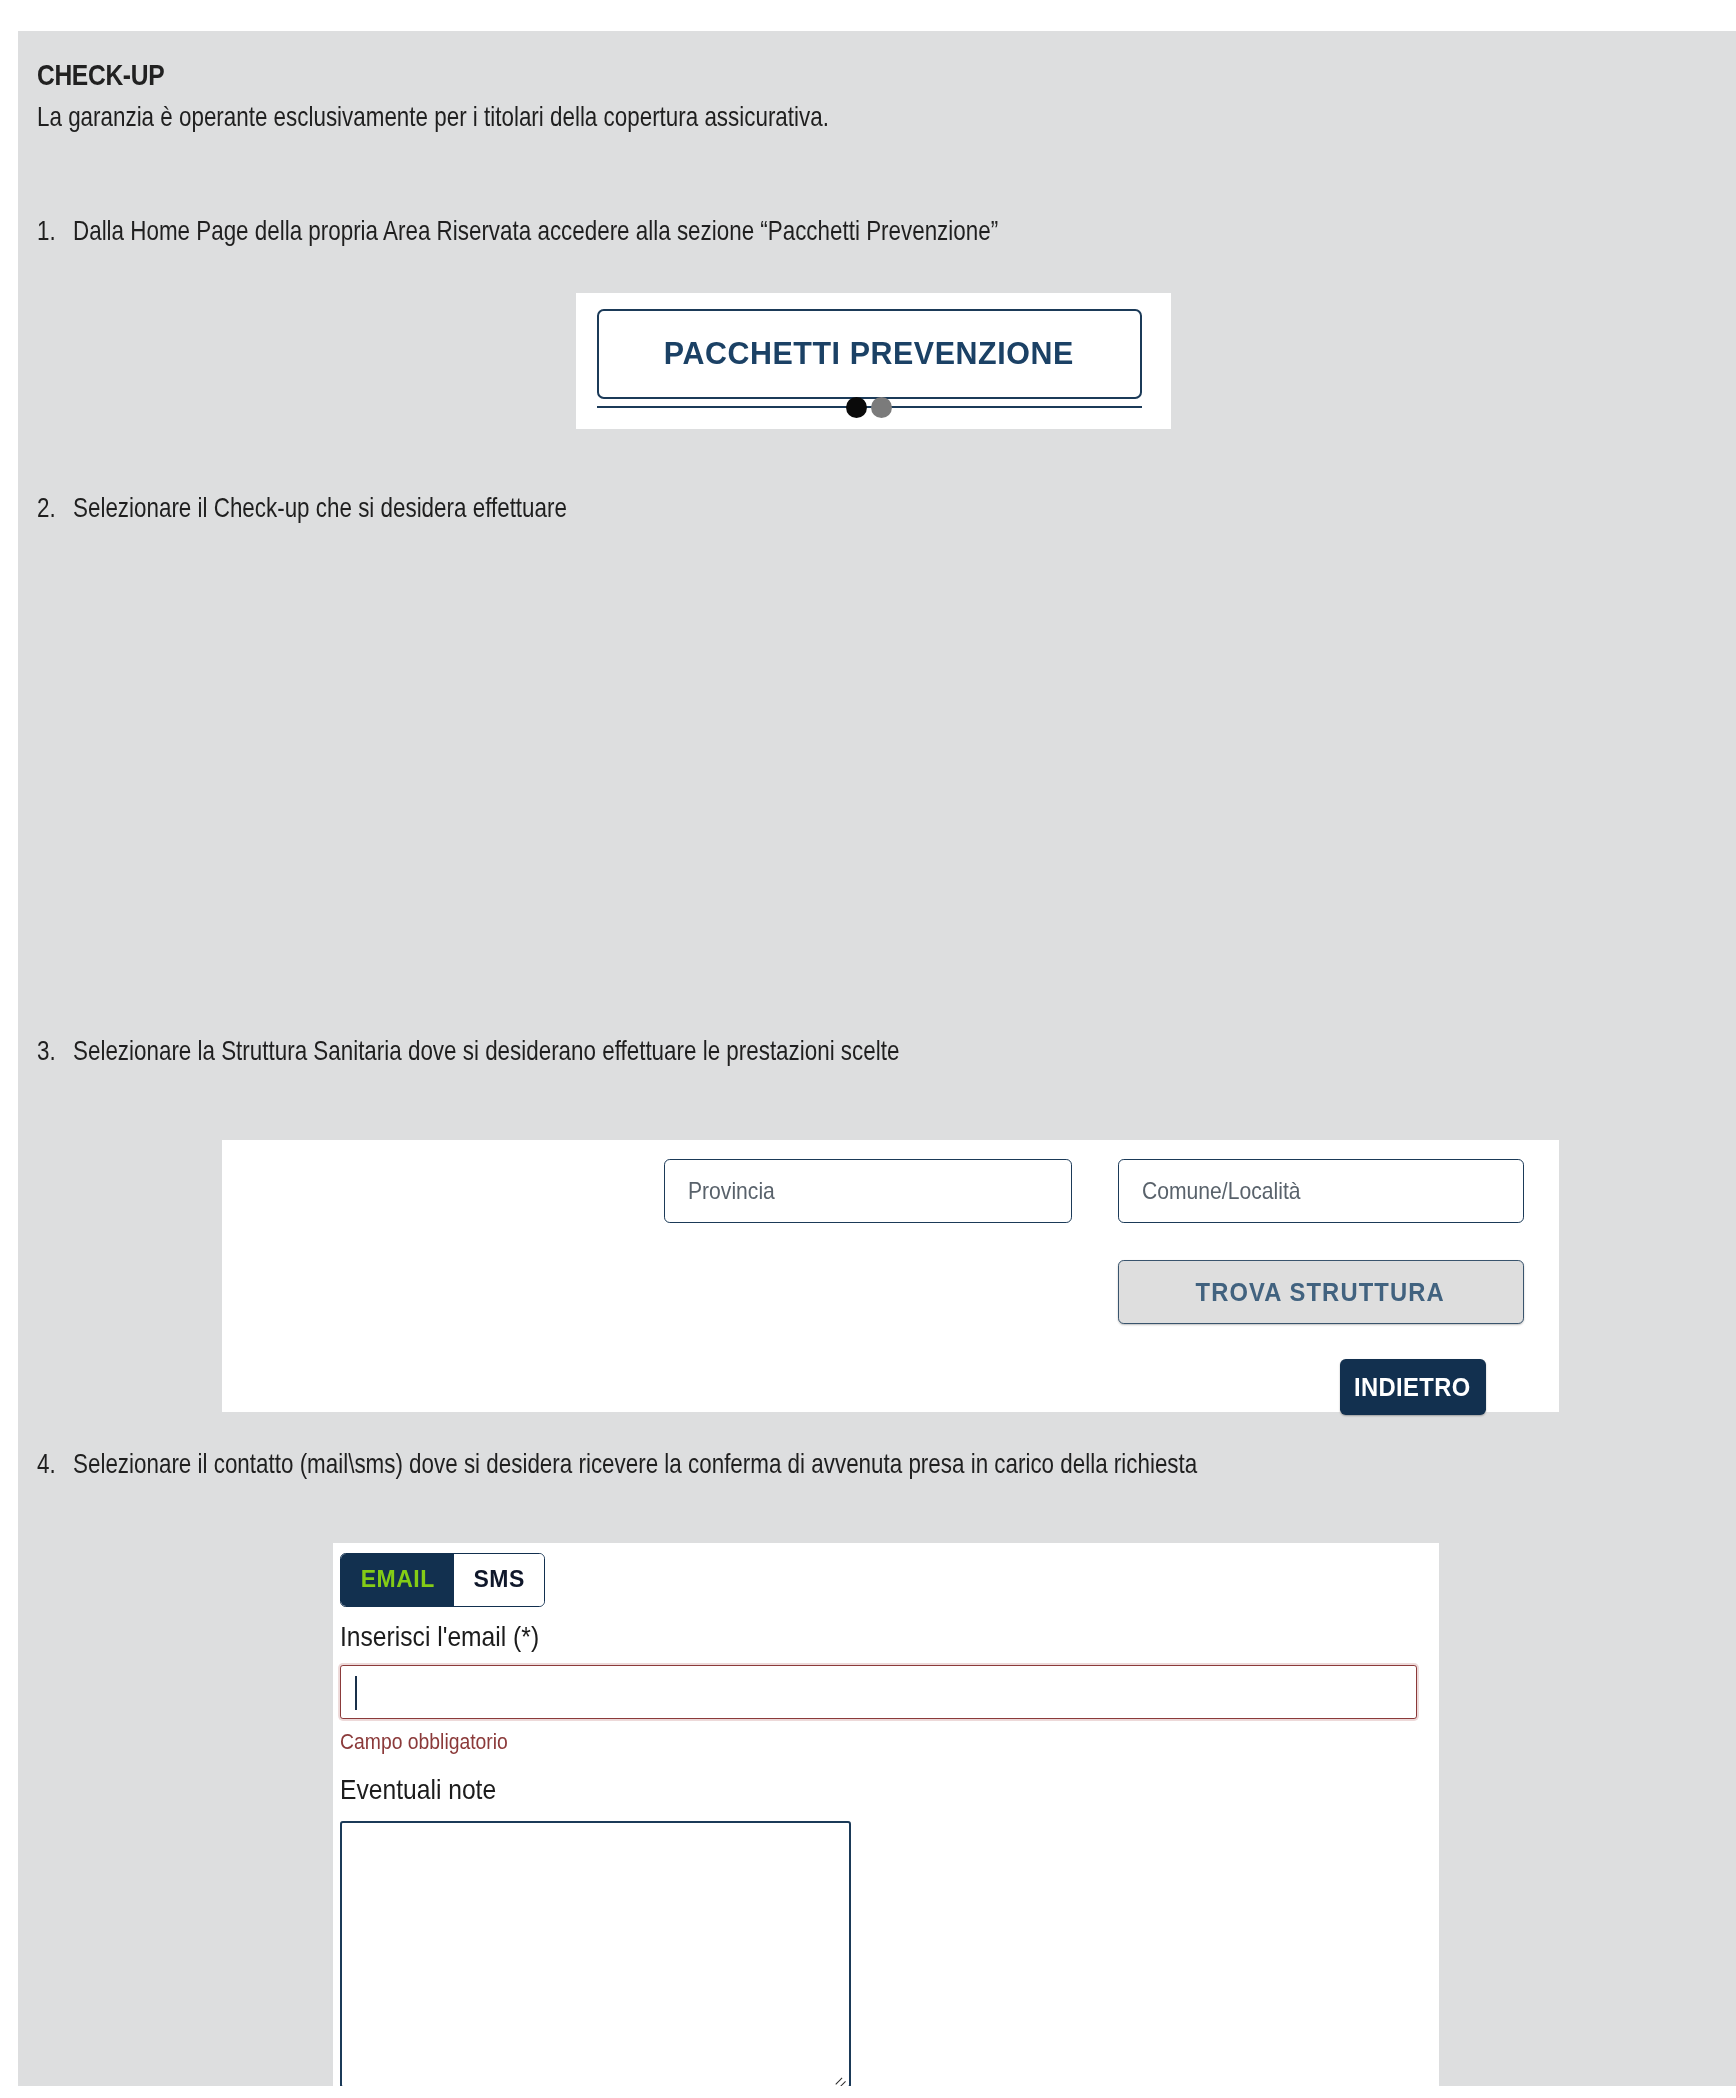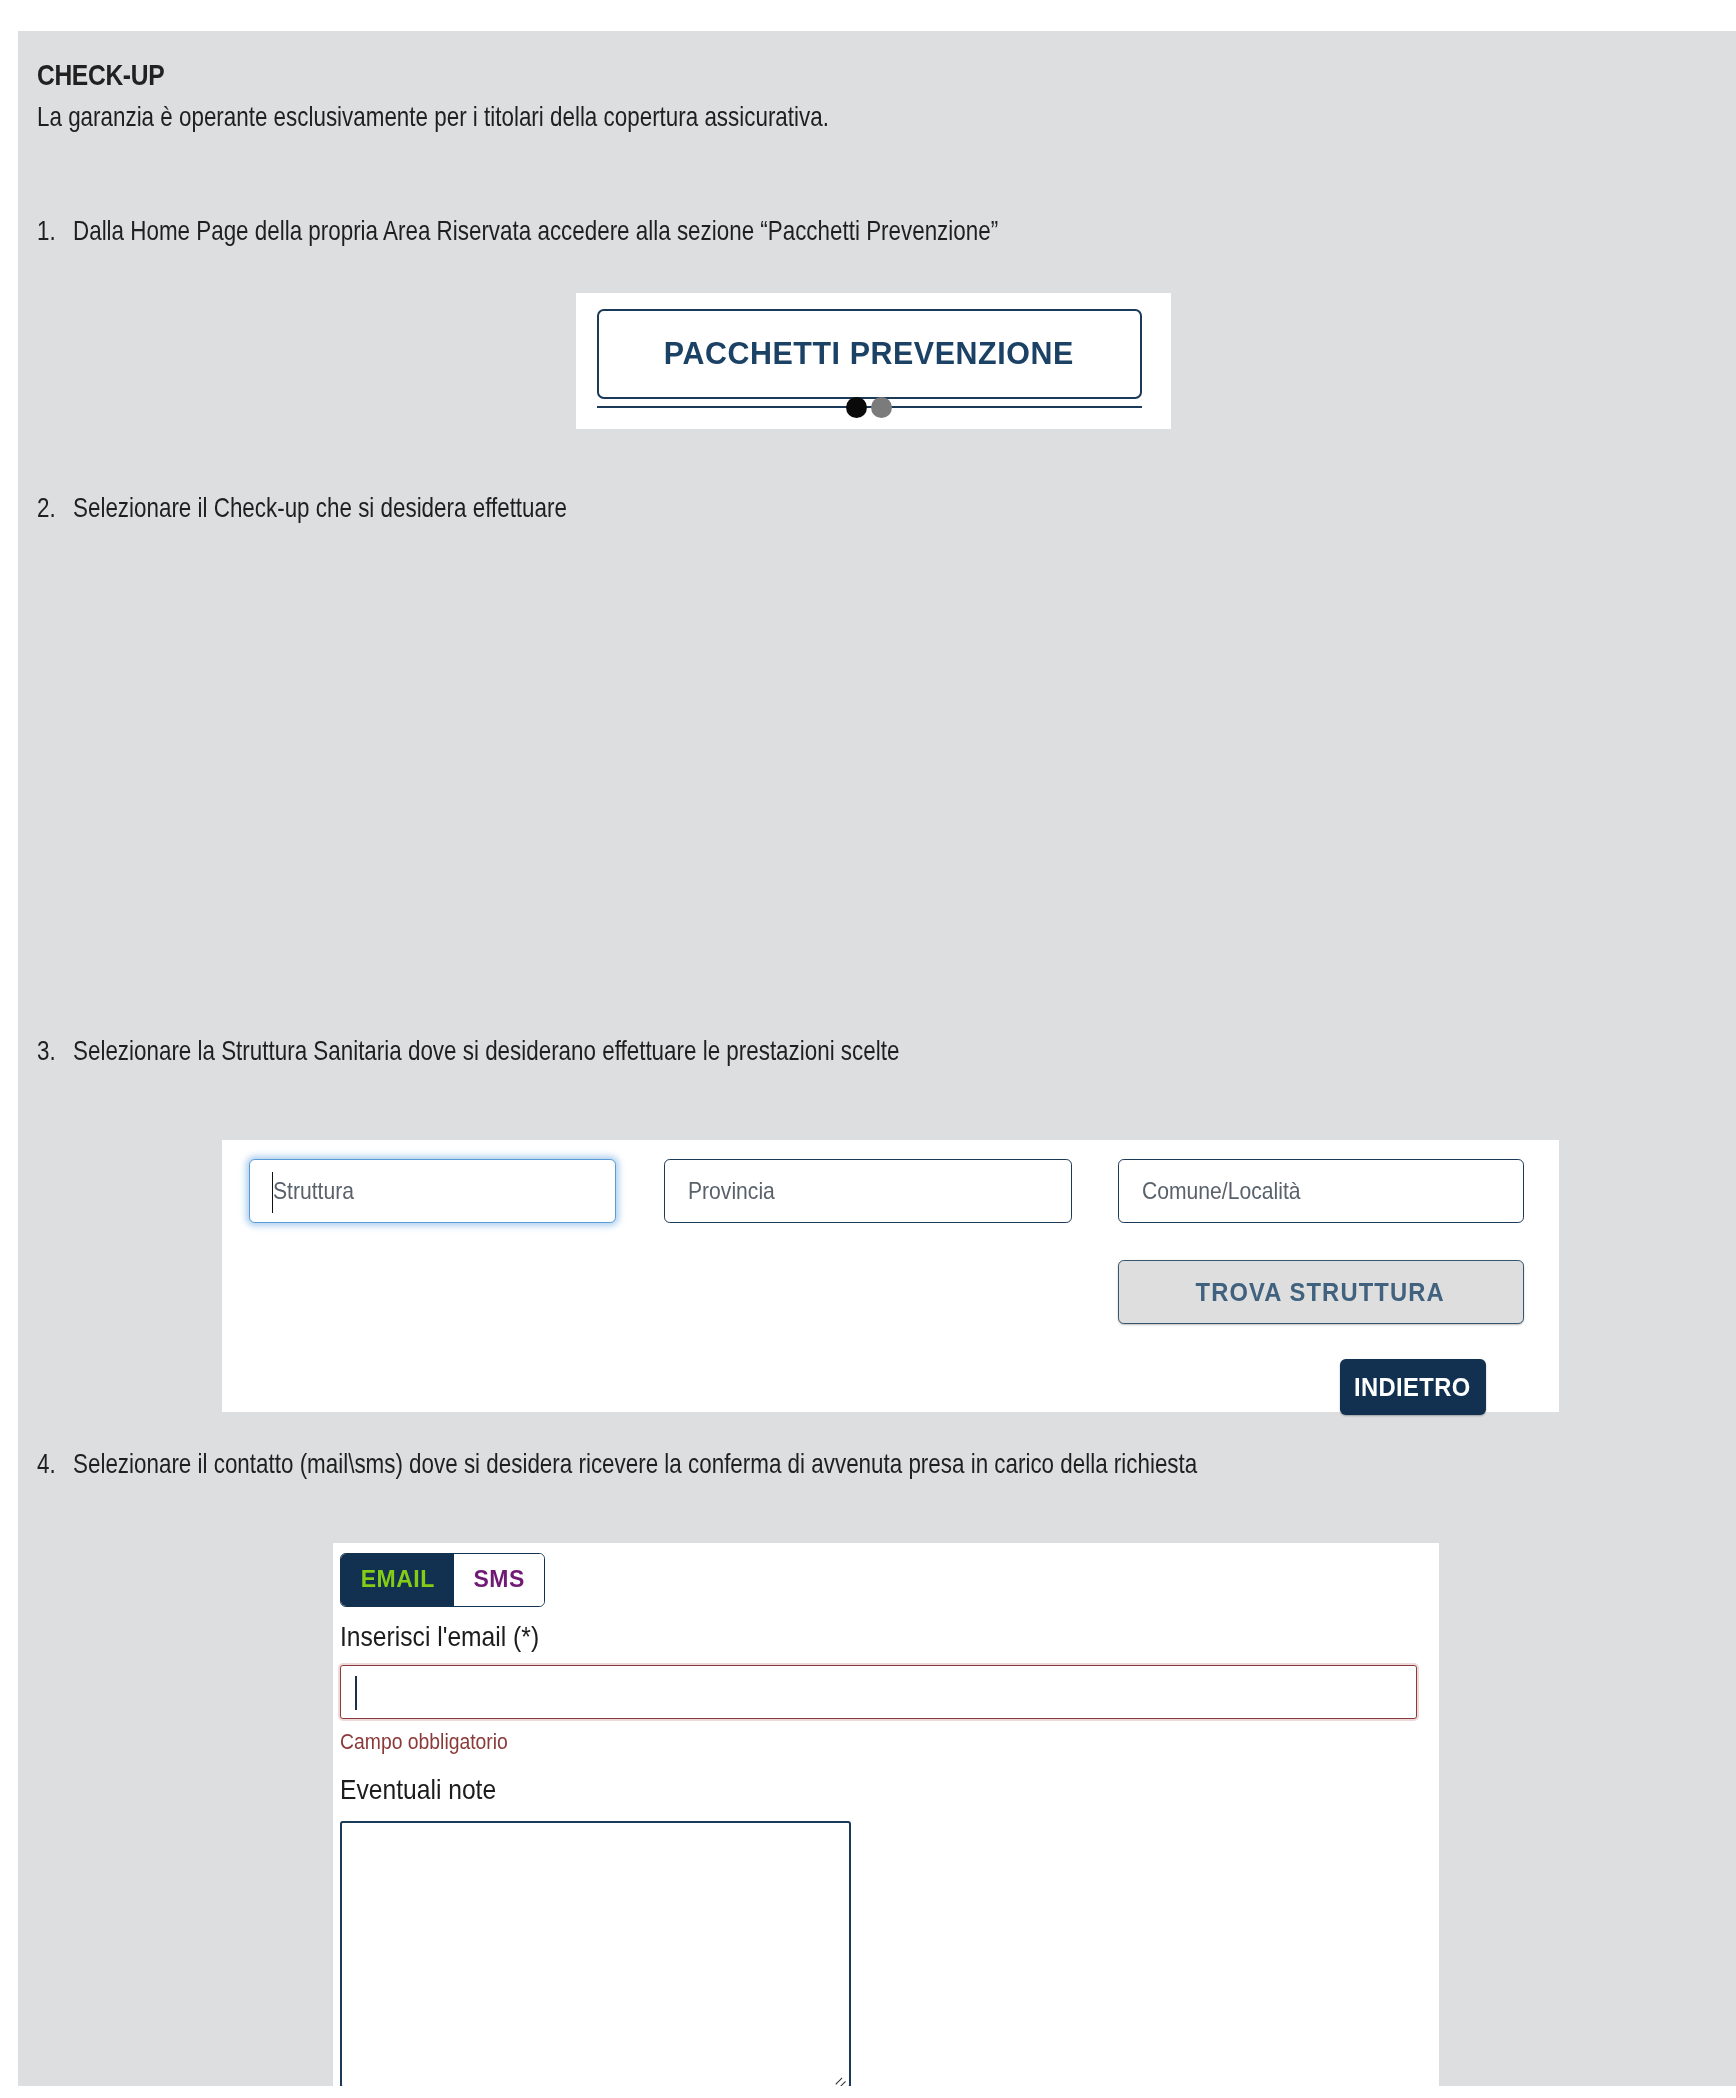--- a/index.html
+++ b/index.html
@@ -297,21 +297,21 @@
     padding: 0 19.4px;
     height: 52px;
     display: flex;
     align-items: center;
     justify-content: center;
     font-size: 23px;
     font-weight: bold;
     letter-spacing: 0.5px;
   }
   .toggle .seg.on  { background: #12304f; color: #84cc16; }
-  .toggle .seg.off { background: #ffffff; color: #701a75; }
+  .toggle .seg.off { background: #ffffff; color: #0f172a; }
 
   .label-email {
     position: absolute;
     left: 7.8px;
     top: 78px;
     font-size: 28px;
     color: #1c1c1c;
     transform: scaleX(0.88);
     transform-origin: left top;
     white-space: nowrap;
@@ -412,24 +412,20 @@
   </div>
 
 
   <div class="li li-3">
     <span class="num">3.</span><span>Selezionare la Struttura Sanitaria dove si desiderano effettuare le prestazioni scelte</span>
   </div>
 
   <div class="shot shot-struct">
     <div class="struct-topbar"></div>
 
-    <div class="field f-struttura focused">
-      <span class="caret-bar"></span>
-      <span class="field-text">Struttura</span>
-    </div>
 
     <div class="field f-provincia">
       <span class="field-text">Provincia</span>
     </div>
 
     <div class="field f-comune">
       <span class="field-text">Comune/Località</span>
     </div>
 
     <div class="btn-trova">

